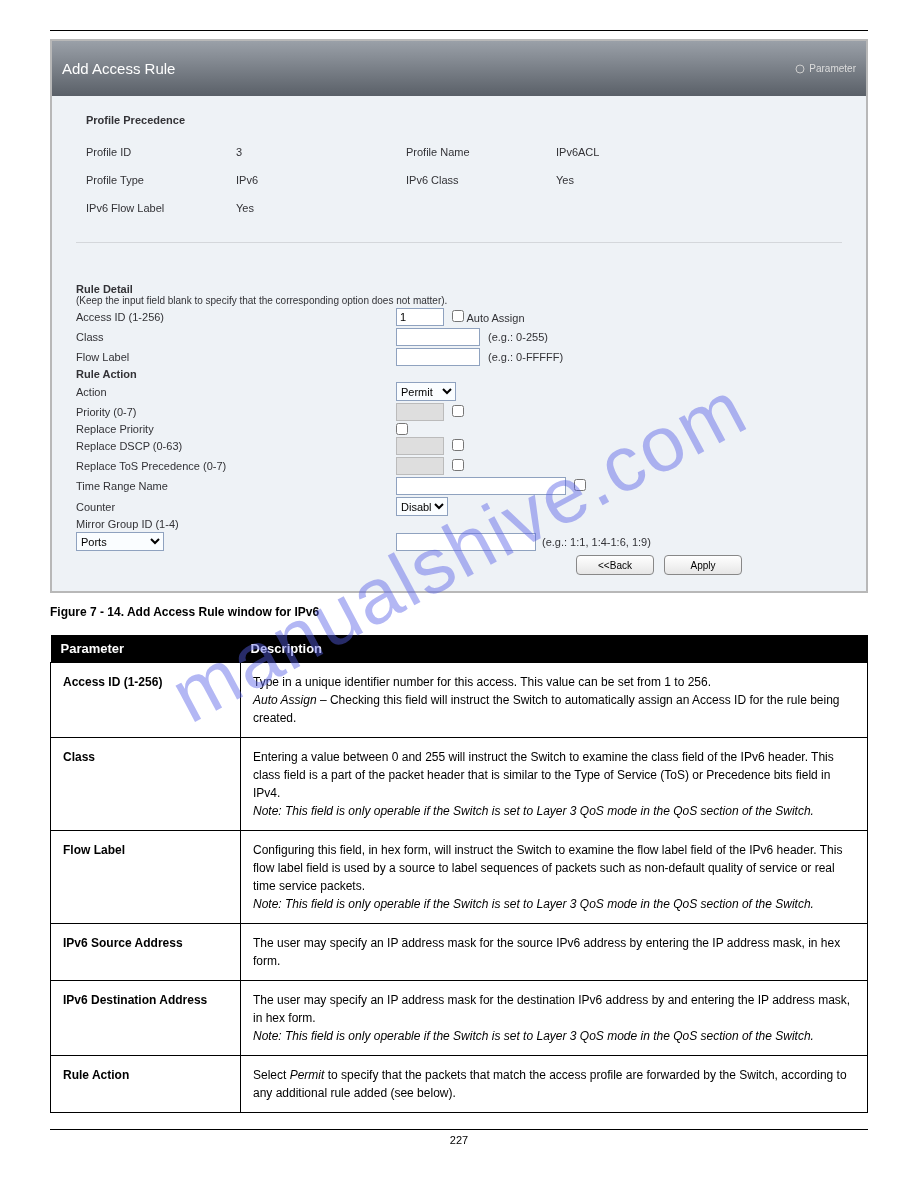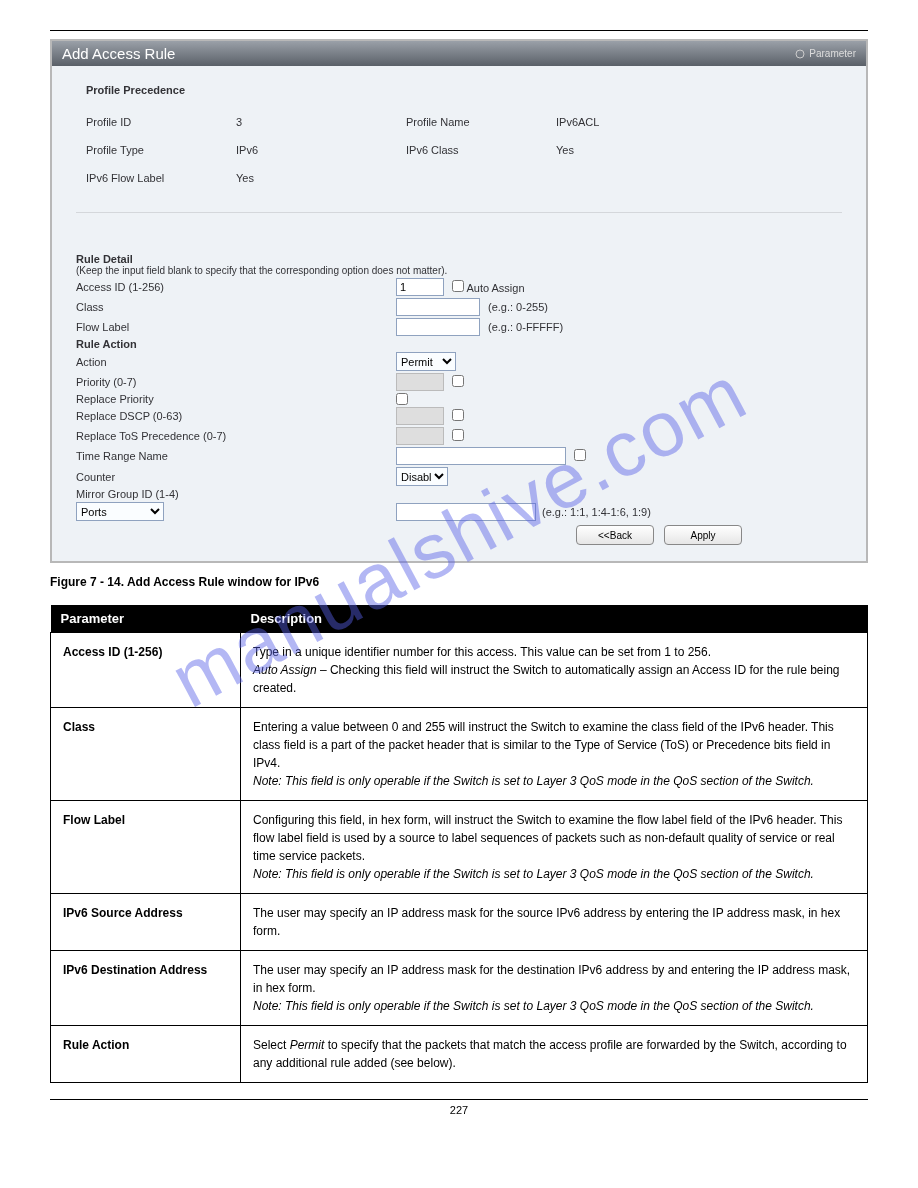--- a/index.html
+++ b/index.html
@@ -37,21 +37,21 @@
   .panel {
     border: 2px solid #b8b8b8;
     background: #eef2f6;
     position: relative;
     overflow: hidden;
   }
   .panel-title {
     background: linear-gradient(#9aa0a8, #5a6068);
     color: #fff;
     font-size: 15px;
-    padding: 4px 10px;
+    padding: 19px 10px;
     display: flex;
     justify-content: space-between;
     align-items: center;
   }
   .safeguard {
     font-size: 10px;
     color: #ddd;
     display: flex;
     align-items: center;
     gap: 4px;

